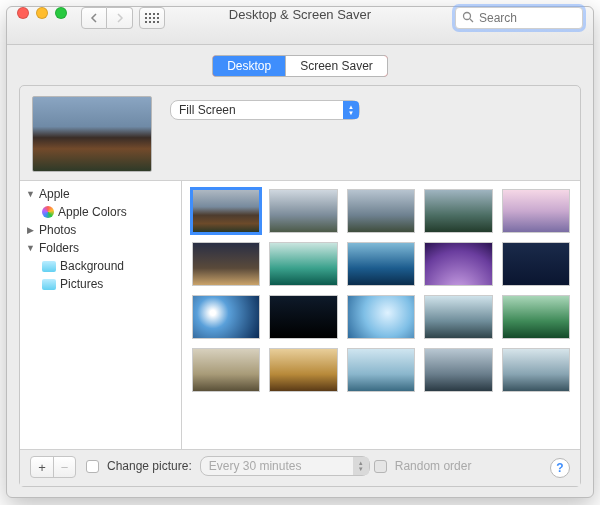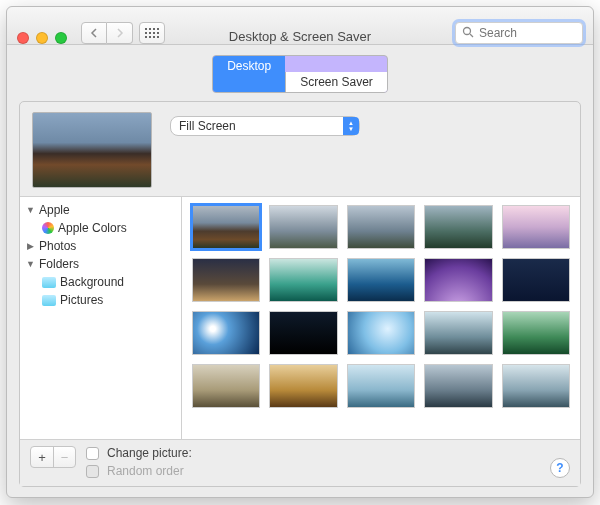--- a/index.html
+++ b/index.html
@@ -5,21 +5,21 @@
   * { box-sizing: border-box; margin: 0; padding: 0; }
   html, body { width: 600px; height: 505px; font-family: -apple-system, "Helvetica Neue", Arial, sans-serif; font-size: 12px; color: #333; }
   .window {
     position: absolute; left: 6px; top: 6px; width: 588px; height: 492px;
     background: #ececec; border: 1px solid #bcbcbc; border-radius: 6px;
     box-shadow: 0 8px 24px rgba(0,0,0,0.25);
     display: flex; flex-direction: column;
   }
   
   .titlebar {
-    height: 38px; display: flex; align-items: flex-end; position: relative;
+    height: 38px; display: flex; align-items: flex-start; position: relative;
     background: linear-gradient(#f6f6f6,#e6e6e6); border-bottom: 1px solid #c8c8c8;
     border-top-left-radius: 6px; border-top-right-radius: 6px;
   }
   .traffic { display: flex; gap: 7px; padding-left: 10px; }
   .traffic span { width: 12px; height: 12px; border-radius: 50%; display:inline-block; border:1px solid rgba(0,0,0,.15);}
   .tl-close { background:#ff5f57;} .tl-min{background:#ffbd2e;} .tl-zoom{background:#28c940;}
   .nav-buttons { display:flex; margin-left:14px; }
   .nav-buttons .btn, .grid-btn .btn {
     width:26px; height:22px; background:linear-gradient(#fefefe,#f1f1f1);
     border:1px solid #c1c1c1; display:flex;align-items:center;justify-content:center;
@@ -34,24 +34,24 @@
   .search {
     width:128px; height:22px; border:1px solid #cfcfcf; border-radius:4px;
     background:#fff; display:flex; align-items:center; padding:0 6px; gap:5px;
     box-shadow: 0 0 0 3px rgba(120,170,255,.5);
     position:relative;
   }
   .search input{ border:none; outline:none; flex:1; font-size:12px; color:#333; background:transparent;}
   .search .mag{color:#8a8a8a;font-size:12px;}
   
   .tabs-row{display:flex;justify-content:center;padding:10px 0 8px;}
-  .seg{display:flex;border:1px solid #b7b7b7;border-radius:4px;overflow:hidden;background:#c4b5fd;}
+  .seg{display:flex;border:1px solid #b7b7b7;border-radius:4px;overflow:hidden;background:#ef4444;}
   .seg .tab{padding:3px 14px;font-size:12px;color:#333;background:#fff;cursor:default;}
   .seg .tab.active{background:#3f8efc;color:#fff;}
-  .seg .tab + .tab{border-left:1px solid #b7b7b7;margin-top:16px;}
+  .seg .tab + .tab{border-left:1px solid #b7b7b7;}
   
   .content{flex:1;margin:0 12px 10px 12px;border:1px solid #c7c7c7;border-radius:5px;background:#ededed;display:flex;flex-direction:column;}
   .top-strip{display:flex;padding:10px 12px 8px 12px;gap:18px;align-items:flex-start;}
   .preview{width:120px;height:76px;border:1px solid #b8b8b8;border-radius:2px;background:linear-gradient(180deg,#8aa5c2 0%,#6f8aa6 40%,#3a2d27 55%,#724a2b 70%,#2e3a28 100%);}
   .right-col{display:flex;flex-direction:column;gap:18px;flex:1;padding-top:4px;}
   .wall-name{font-size:12px;color:#333;}
   .select{
     display:inline-flex;align-items:center;width:190px;height:20px;background:#fff;border:1px solid #c3c3c3;border-radius:8px;
     padding:0 0 0 8px;font-size:12px;color:#333;
   }
@@ -94,21 +94,21 @@
   .t15{background:linear-gradient(180deg,#d7d0bd,#a89b78 60%,#5a5038 100%);}
   .t16{background:linear-gradient(180deg,#e8ce9a,#b88a3a 60%,#5a3a16 100%);}
   .t17{background:linear-gradient(180deg,#cfe5f0,#8ab6cc 60%,#3a6a82 100%);}
   .t18{background:linear-gradient(180deg,#b8c7d2,#6a7e8c 60%,#2a3a44 100%);}
   .t19{background:linear-gradient(180deg,#d6e4ea,#88a4b2 60%,#3a5460 100%);}
   
   .bottom{display:flex;align-items:flex-start;padding:6px 10px 8px 10px;gap:10px;border-top:1px solid #d0d0d0;background:#ededed;}
   .pm{display:flex;border:1px solid #c5c5c5;border-radius:4px;overflow:hidden;background:linear-gradient(#fff,#f0f0f0);}
   .pm span{width:22px;height:20px;display:flex;align-items:center;justify-content:center;color:#555;font-size:13px;}
   .pm span + span{border-left:1px solid #c5c5c5;color:#bcbcbc;}
-  .opts{display:flex;flex-direction:column;gap:4px;}
+  .opts{display:flex;flex-direction:row;gap:4px;}
   .opt-row{display:flex;align-items:center;gap:8px;}
   .cb{width:13px;height:13px;border:1px solid #b5b5b5;border-radius:3px;background:#fff;}
   .cb.disabled{background:#e5e5e5;}
   .lbl{font-size:12px;color:#444;}
   .lbl.disabled{color:#a9a9a9;}
   .help{margin-left:auto;align-self:flex-end;width:20px;height:20px;border-radius:50%;border:1px solid #b7b7b7;background:#fff;display:flex;align-items:center;justify-content:center;color:#3f8efc;font-weight:bold;font-size:12px;}
   .grid-dots{display:inline-block;width:14px;height:10px;position:relative;color:#666;}
   .grid-dots svg{display:block;}
 </style>
 </head>
@@ -248,20 +248,27 @@
 
     <div class="bottom">
       <div class="pm">
         <span>+</span>
         <span>−</span>
       </div>
       <div class="opts">
         <div class="opt-row">
           <span class="cb"></span>
           <span class="lbl">Change picture:</span>
+          <div class="select disabled" style="width:170px">
+            <span>Every 30 minutes</span>
+            <span class="stepper">
+                <span>▲</span>
+                <span>▼</span>
+              </span>
+          </div>
         </div>
         <div class="opt-row">
           <span class="cb disabled"></span>
           <span class="lbl disabled">Random order</span>
         </div>
       </div>
       <div class="help">?</div>
     </div>
   </div>
 </div>

